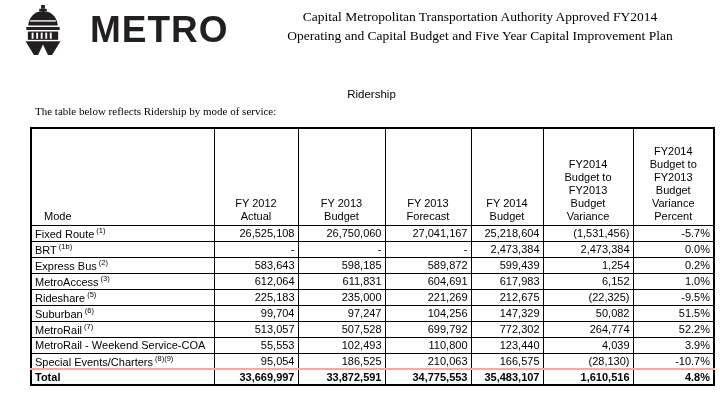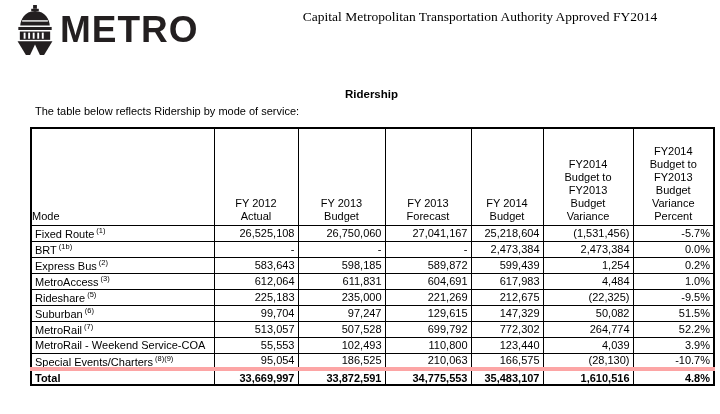--- a/index.html
+++ b/index.html
@@ -4,62 +4,62 @@
 <style>
   * { margin:0; padding:0; box-sizing:border-box; }
   html,body { background:#fff; }
   .page {
     position:relative; width:720px; height:414px; background:#ffffff;
     font-family:"Liberation Sans", sans-serif; color:#111;
     overflow:hidden;
   }
   
   .logo {
-    position:absolute; left:12px; top:4px; height:52px;
-    display:flex; align-items:center; gap:2px;
+    position:absolute; left:20px; top:4px; height:52px;
+    display:flex; align-items:center; gap:24px;
   }
   .logo svg { display:block; }
   .logo-text {
     font-size:37px; font-weight:bold; letter-spacing:1px; color:#231f20;
     font-family:"Liberation Sans", sans-serif;
   }
   .doc-title {
     position:absolute; left:255px; top:7px; width:450px;
     font-family:"Liberation Serif", serif;
     font-size:13.5px; line-height:19px; color:#000;text-align:center;
   }
   
   .section-heading {
     position:absolute; top:88px; left:30px; width:683px;
-    text-align:center; font-weight:bold; font-size:11.5px; color:#000;
+    text-align:center; font-weight:normal; font-size:11.5px; color:#000;
   }
   .intro-text {
-    position:absolute; top:105px; left:35px; font-size:11px; color:#000;
+    position:absolute; top:105px; left:35px; font-size:11px; color:#000;font-family:Liberation Serif, serif;
   }
   
   table.ridership {
     position:absolute; top:127px; left:30px; width:683px;
     border-collapse:collapse; table-layout:fixed;
     font-size:11px; color:#000;
     border:2px solid #000;
   }
   table.ridership th, table.ridership td {
     border:1px solid #000;
   }
   thead th {
     height:97px; vertical-align:bottom; text-align:center;
     font-weight:normal; white-space:pre-line; padding:0 2px 2px 2px;
     line-height:13px;
   }
-  thead th.mode-head { text-align:left; padding-left:0; }
+  thead th.mode-head { text-align:left; padding-left:12px; }
   tbody td { height:16px; padding:0 3px; }
   td.mode-cell { text-align:left; white-space:nowrap; overflow:hidden; }
   td.num-cell  { text-align:right; white-space:nowrap; }
   sup { font-size:7.5px; margin-left:2px; }
-  tr.total td { font-weight:bold; border-top:4px solid #fca5a5; }
+  tr.total td { font-weight:bold; border-top:2px solid #fca5a5; }
 </style>
 </head>
 <body>
 
 <div class="page">
 
   <div class="logo">
     <span>
       <svg width="46" height="50" viewBox="0 0 60 66" fill="#231f20" xmlns="http://www.w3.org/2000/svg">
         <rect x="27.5" y="0" width="5" height="5"></rect>
@@ -77,20 +77,21 @@
         </g>
         <path d="M7 48 L53 48 L42 66 L18 66 Z"></path>
         <path d="M30 52 L36.5 66 L23.5 66 Z" fill="#ffffff"></path>
       </svg>
     </span>
     <span class="logo-text">METRO</span>
   </div>
 
   <div class="doc-title">
     <div>Capital Metropolitan Transportation Authority Approved FY2014</div>
+    <div>Operating and Capital Budget and Five Year Capital Improvement Plan</div>
   </div>
 
   <div class="section-heading">Ridership</div>
   <div class="intro-text">The table below reflects Ridership by mode of service:</div>
 
   <table class="ridership">
     <colgroup>
       <col style="width:183px">
         <col style="width:84px">
         <col style="width:87px">
@@ -150,37 +151,37 @@
           <td class="num-cell">599,439</td>
           <td class="num-cell">1,254</td>
           <td class="num-cell">0.2%</td>
         </tr>
         <tr>
           <td class="mode-cell">MetroAccess<sup>(3)</sup></td>
           <td class="num-cell">612,064</td>
           <td class="num-cell">611,831</td>
           <td class="num-cell">604,691</td>
           <td class="num-cell">617,983</td>
-          <td class="num-cell">4,484</td>
+          <td class="num-cell">6,152</td>
           <td class="num-cell">1.0%</td>
         </tr>
         <tr>
           <td class="mode-cell">Rideshare<sup>(5)</sup></td>
           <td class="num-cell">225,183</td>
           <td class="num-cell">235,000</td>
           <td class="num-cell">221,269</td>
           <td class="num-cell">212,675</td>
           <td class="num-cell">(22,325)</td>
           <td class="num-cell">-9.5%</td>
         </tr>
         <tr>
           <td class="mode-cell">Suburban<sup>(6)</sup></td>
           <td class="num-cell">99,704</td>
           <td class="num-cell">97,247</td>
-          <td class="num-cell">129,615</td>
+          <td class="num-cell">104,256</td>
           <td class="num-cell">147,329</td>
           <td class="num-cell">50,082</td>
           <td class="num-cell">51.5%</td>
         </tr>
         <tr>
           <td class="mode-cell">MetroRail<sup>(7)</sup></td>
           <td class="num-cell">513,057</td>
           <td class="num-cell">507,528</td>
           <td class="num-cell">699,792</td>
           <td class="num-cell">772,302</td>

